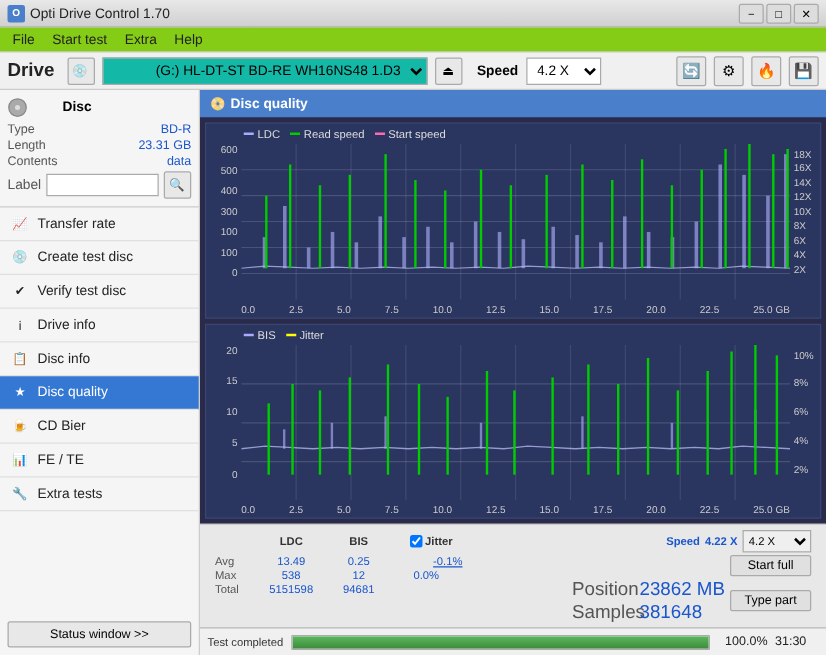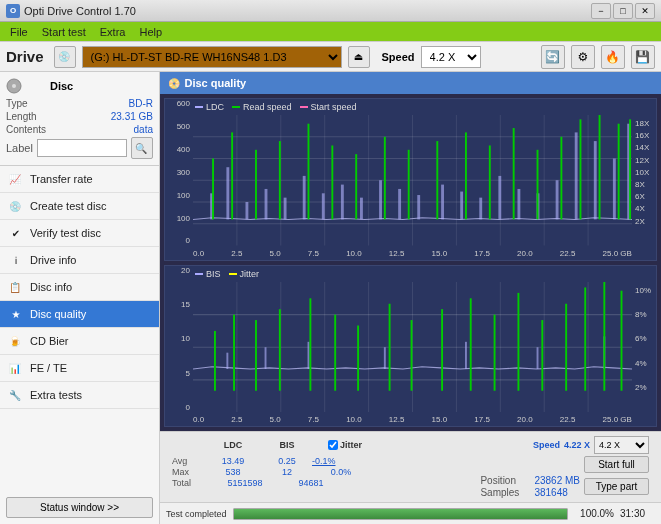--- a/index.html
+++ b/index.html
@@ -41,23 +41,24 @@
       align-items: center;
       padding: 0 6px;
       border-bottom: 1px solid #ccc;
       gap: 6px;
     }
     .drive-label { font-size: 15px; font-weight: bold; color: #222; margin-right: 4px; }
     .drive-select {
       height: 22px;
       font-size: 11px;
       border: 1px solid #aaa;
-      background: #a16207;
+      background: #14b8a6;
       padding: 0 4px;
       width: 260px;
+      text-align: right;
     }
     .drive-btn { width: 22px; height: 22px; background: #e8e8e8; border: 1px solid #aaa; border-radius: 2px; display: flex; align-items: center; justify-content: center; cursor: pointer; font-size: 10px; }
     .speed-label { font-size: 11px; font-weight: bold; margin-left: 6px; }
     .speed-select { height: 22px; font-size: 11px; border: 1px solid #aaa; background: white; padding: 0 4px; width: 60px; }
     .spacer { flex: 1; }
     .icon-btn { width: 24px; height: 24px; background: #e8e8e8; border: 1px solid #aaa; border-radius: 2px; display: flex; align-items: center; justify-content: center; cursor: pointer; font-size: 12px; }
 
     
     .main-content {
       display: flex;
@@ -172,21 +173,21 @@
     
     .y-axis {
       position: absolute;
       left: 0;
       top: 0;
       bottom: 14px;
       width: 28px;
       display: flex;
       flex-direction: column;
       justify-content: space-between;
-      padding: 0 0;
+      padding: 16px 0;
     }
     .y-label { font-size: 8px; color: #ccc; text-align: right; padding-right: 3px; }
 
     .y-axis-right {
       position: absolute;
       right: 0;
       top: 0;
       bottom: 14px;
       width: 24px;
       display: flex;
@@ -616,45 +617,45 @@
         </select>
       </div>
 
       <div style="display:flex; align-items:flex-start; gap:0; padding: 0 4px;">
 
         <div>
           <div style="display:flex; gap:0; margin-bottom:1px;">
             <span style="font-size:9px;color:#555;width:32px;">Avg</span>
             <span style="font-size:9px;color:#1a56cc;width:58px;text-align:center;">13.49</span>
             <span style="font-size:9px;color:#1a56cc;width:50px;text-align:center;">0.25</span>
-            <span style="font-size:9px;color:#1a56cc;width:58px;text-align:left;text-decoration:underline;">-0.1%</span>
+            <span style="font-size:9px;color:#1a56cc;width:58px;text-align:right;text-decoration:underline;">-0.1%</span>
           </div>
           <div style="display:flex; gap:0; margin-bottom:1px;">
             <span style="font-size:9px;color:#555;width:32px;">Max</span>
             <span style="font-size:9px;color:#1a56cc;width:58px;text-align:center;">538</span>
             <span style="font-size:9px;color:#1a56cc;width:50px;text-align:center;">12</span>
             <span style="font-size:9px;color:#1a56cc;width:58px;text-align:center;">0.0%</span>
           </div>
-          <div style="display:flex; gap:12px;">
+          <div style="display:flex; gap:0;">
             <span style="font-size:9px;color:#555;width:32px;">Total</span>
             <span style="font-size:9px;color:#1a56cc;width:58px;text-align:center;">5151598</span>
             <span style="font-size:9px;color:#1a56cc;width:50px;text-align:center;">94681</span>
             <span style="font-size:9px;color:#1a56cc;width:58px;text-align:center;"></span>
           </div>
         </div>
 
         <div style="margin-left:auto;display:flex;flex-direction:column;gap:2px;">
           <div style="display:flex;align-items:center;gap:4px;">
             <div style="flex:1;display:flex;flex-direction:column;gap:1px;">
               
             </div>
             <div class="start-btn">Start full</div>
           </div>
           <div style="display:flex;align-items:center;gap:4px;">
-            <div style="display:flex;flex-direction:column;gap:1px;font-size:10px;">
+            <div style="display:flex;flex-direction:column;gap:1px;font-size:15px;">
               <div style="display:flex;gap:4px;">
                 <span style="color:#555;width:50px;">Position</span>
                 <span style="color:#1a56cc;">23862 MB</span>
               </div>
               <div style="display:flex;gap:4px;">
                 <span style="color:#555;width:50px;">Samples</span>
                 <span style="color:#1a56cc;">381648</span>
               </div>
             </div>
             <div class="start-btn">Type part</div>

